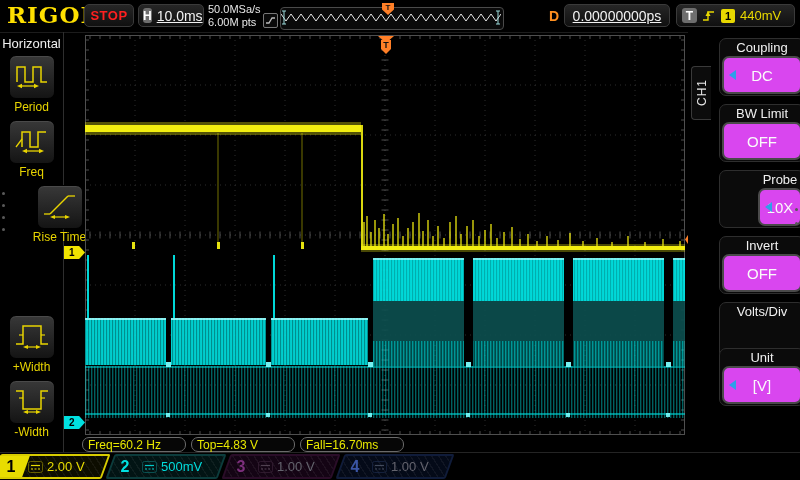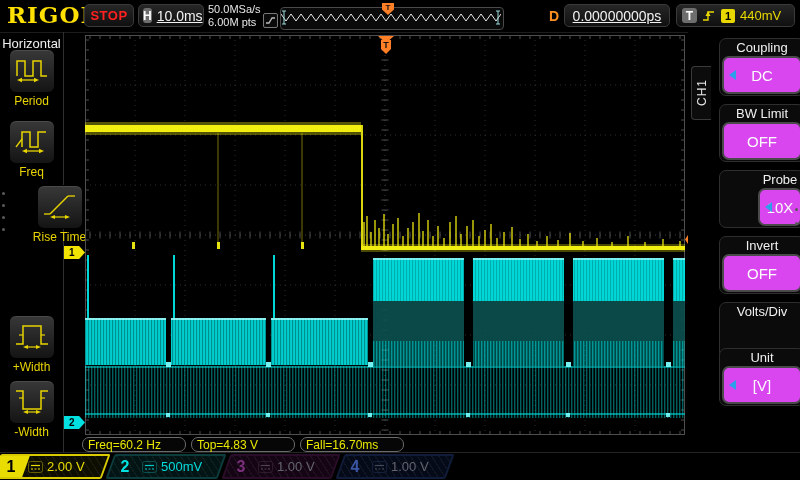--- a/index.html
+++ b/index.html
@@ -120,21 +120,21 @@
           </svg>
       </span>
       <span class="trig-num">1</span>
       <span class="trig-level">440mV</span>
     </div>
   </div>
 
   <div id="left-sidebar">
     <div id="left-title">Horizontal</div>
 
-    <div class="lm-item" style="top:17px;">
+    <div class="lm-item" style="top:23px;">
       <div class="lm-btn">
           <span>
         <svg width="36" height="30">
               <path d="M3,22 V7 H11 V22 H19 V7 H27 V22 H33" fill="none" stroke="#e8d400" stroke-width="1.5"></path>
               <line x1="7" y1="26" x2="21" y2="26" stroke="#e8d400" stroke-width="1.3"></line>
               <polygon points="3,26 8,23.7 8,28.3" fill="#e8d400"></polygon>
               <polygon points="25,26 20,23.7 20,28.3" fill="#e8d400"></polygon>
             </svg>
       </span>
         </div>

